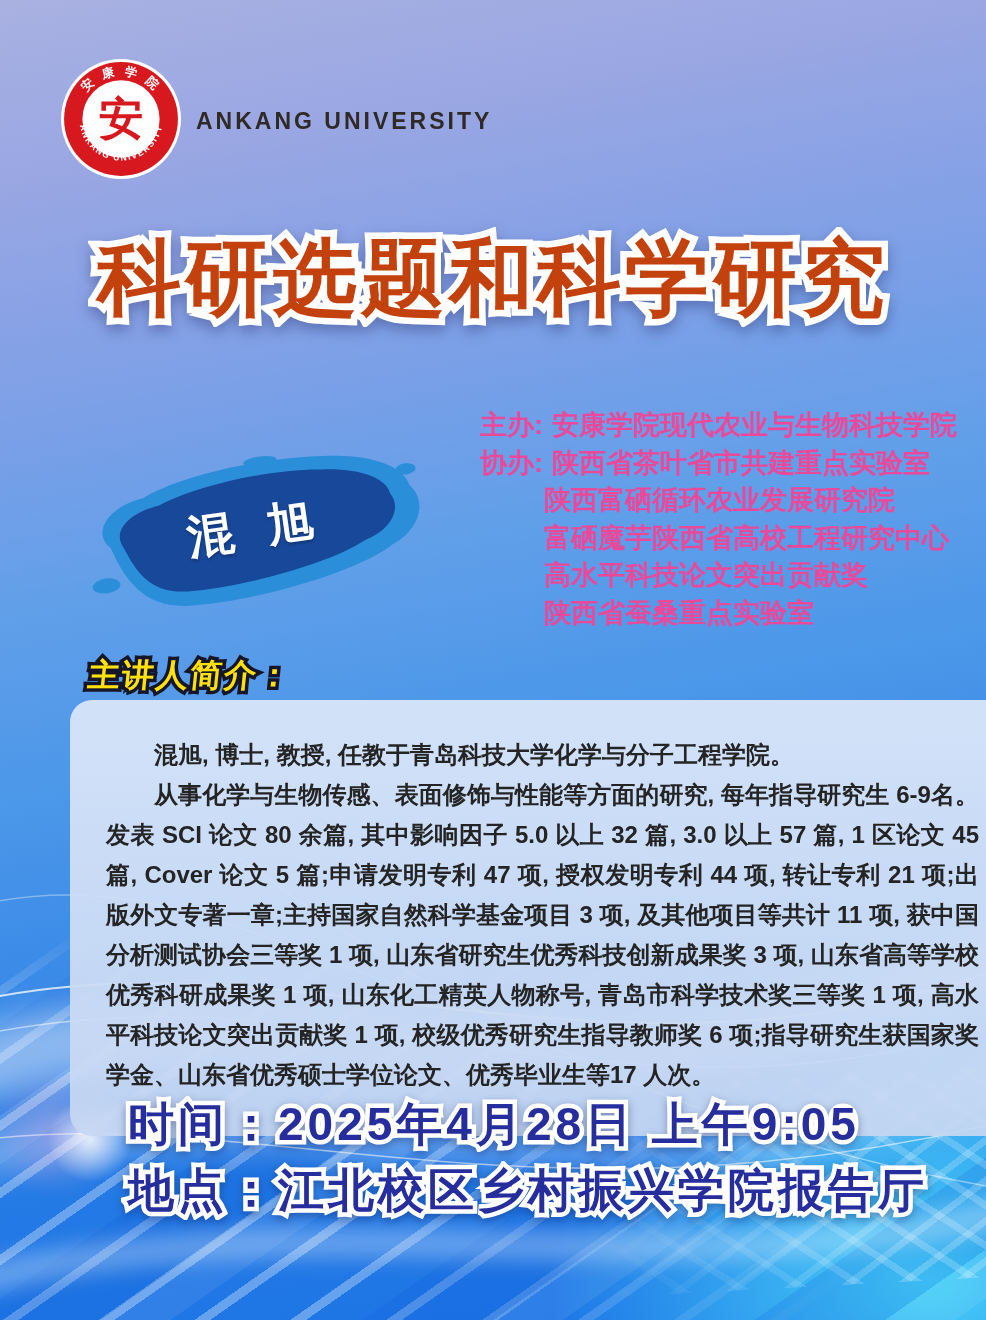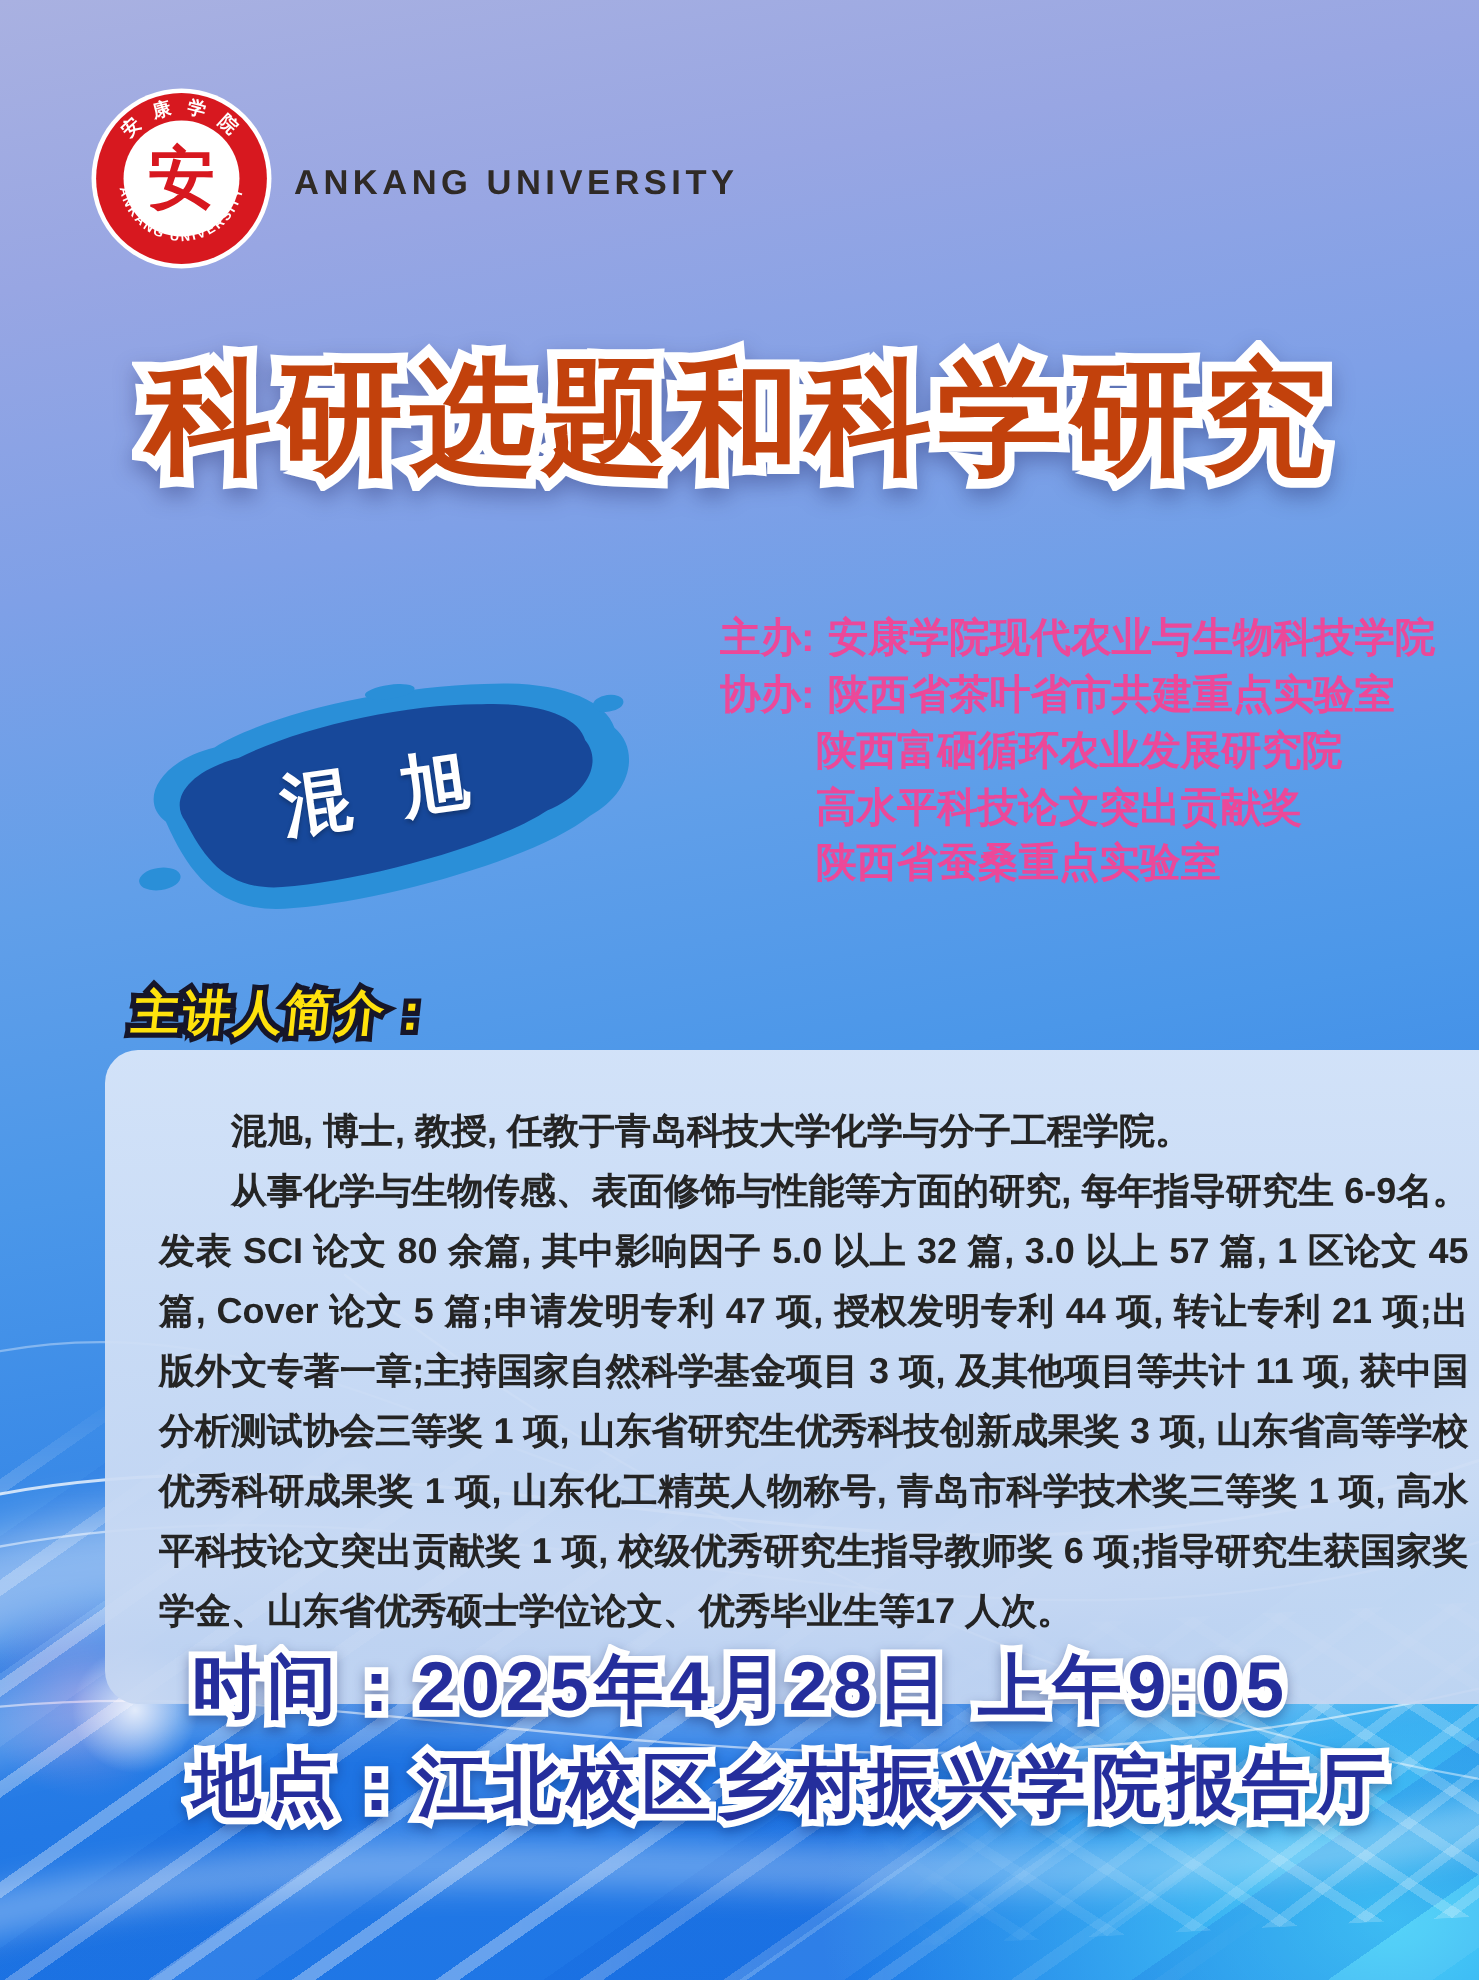--- a/index.html
+++ b/index.html
@@ -136,20 +136,21 @@
     </div>
 
     <div class="org">
       <div>
         <span class="org-label">主办:</span><span>安康学院现代农业与生物科技学院</span>
       </div>
       <div>
         <span class="org-label">协办:</span><span>陕西省茶叶省市共建重点实验室</span>
       </div>
       <div class="org-indent">陕西富硒循环农业发展研究院</div>
+      <div class="org-indent">富硒魔芋陕西省高校工程研究中心</div>
       <div class="org-indent">高水平科技论文突出贡献奖</div>
       <div class="org-indent">陕西省蚕桑重点实验室</div>
     </div>
 
     <div class="brush">
       <svg viewBox="0 0 370 170" width="352" height="158">
         <path d="M28,78 C10,60 30,34 70,30 C110,12 200,4 268,12 C318,16 352,34 356,56 C372,74 362,104 330,116 C290,140 180,156 110,152 C58,150 40,120 28,78 Z" fill="#2a8fd8"></path>
         <ellipse cx="18" cy="118" rx="15" ry="8" fill="#2a8fd8"></ellipse>
         <ellipse cx="354" cy="38" rx="11" ry="6" fill="#2a8fd8"></ellipse>
         <ellipse cx="200" cy="8" rx="18" ry="5" fill="#2a8fd8"></ellipse>

